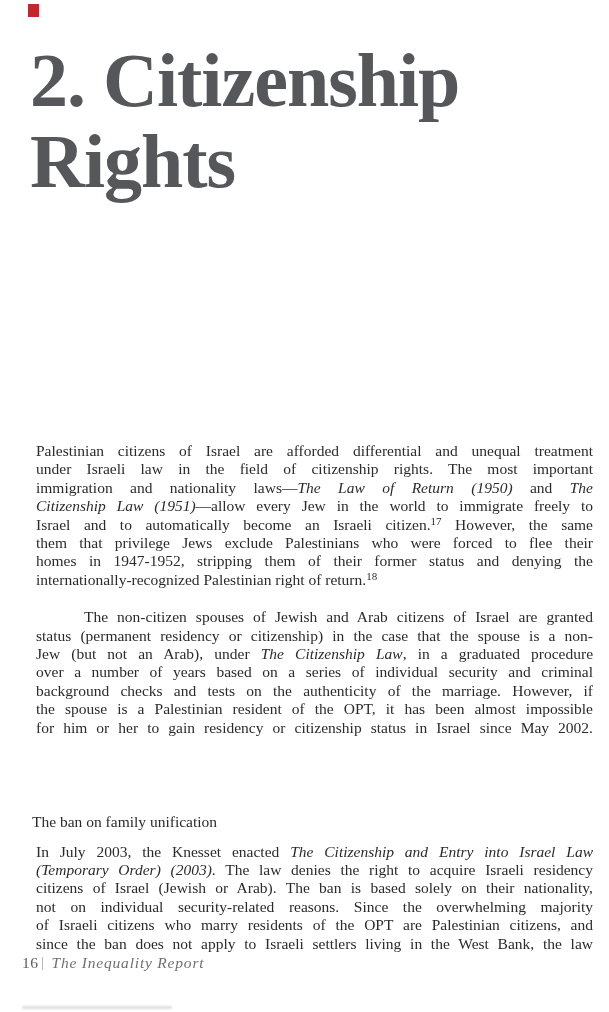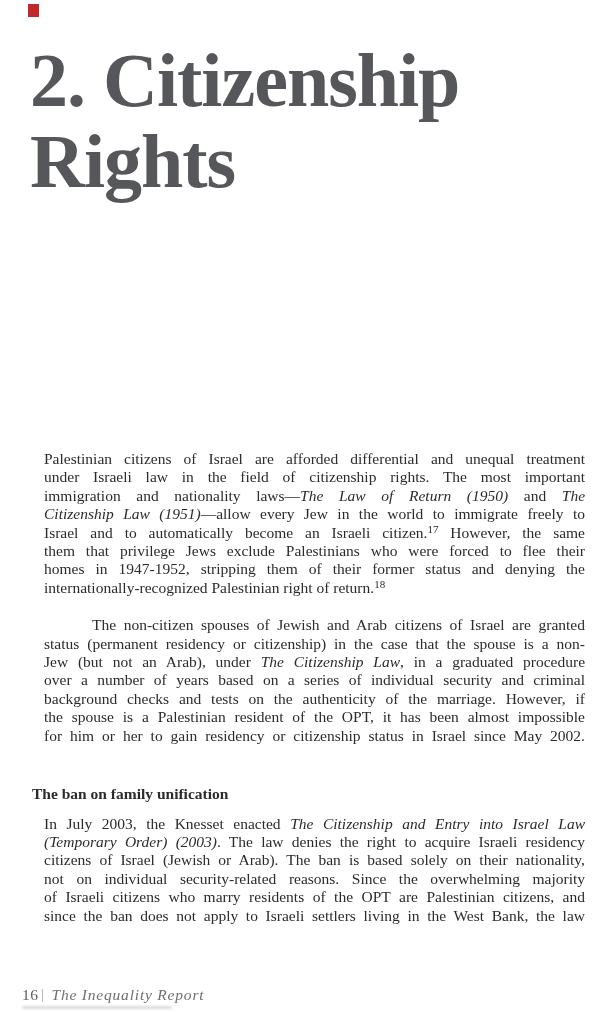--- a/index.html
+++ b/index.html
@@ -27,42 +27,42 @@
     font-size:76px;line-height:81px;
     font-weight:bold;letter-spacing:-1px;
     color:var(--title);
   }
   .title .title-line{display:block;}
 
   .column{
     position:absolute;left:32px;top:438px;width:565px;
     font-size:15.5px;line-height:18.4px;color:var(--ink);
   }
-  .paragraph{margin:12px;}
+  .paragraph{margin:4px;}
   .paragraph + .paragraph{margin-top:19px;}
   .line{
     text-align:justify;
     text-align-last:justify;
   }
   .line.no-flush{text-align-last:left;}
   .line.indent{padding-left:48px;}
   .line i{font-style:italic;}
   .line sup{
     font-size:11px;line-height:0;
     position:relative;top:-5px;vertical-align:baseline;
   }
   .section-heading{
-    margin:40px 0 0 0;
+    margin:76px 0 0 0;
     font-size:15.5px;line-height:18.4px;
-    font-weight:bold;color:var(--ink);
+    font-weight:normal;color:var(--ink);
   }
   .section-heading + .paragraph{margin-top:11px;}
 
   .footer{
-    position:absolute;left:22px;top:986px;
+    position:absolute;left:22px;top:954px;
     font-size:15.5px;line-height:18px;color:var(--footer);
     white-space:nowrap;
   }
   .footer .page-num{font-style:normal;color:#5d5d62;letter-spacing:0.5px;}
   .footer .footer-bar{
     display:inline-block;width:1px;height:13px;
     background:#b9b9bd;margin:0 9px 0 3px;
     vertical-align:-2px;
   }
   .footer .footer-title{font-style:italic;letter-spacing:0.8px;}

